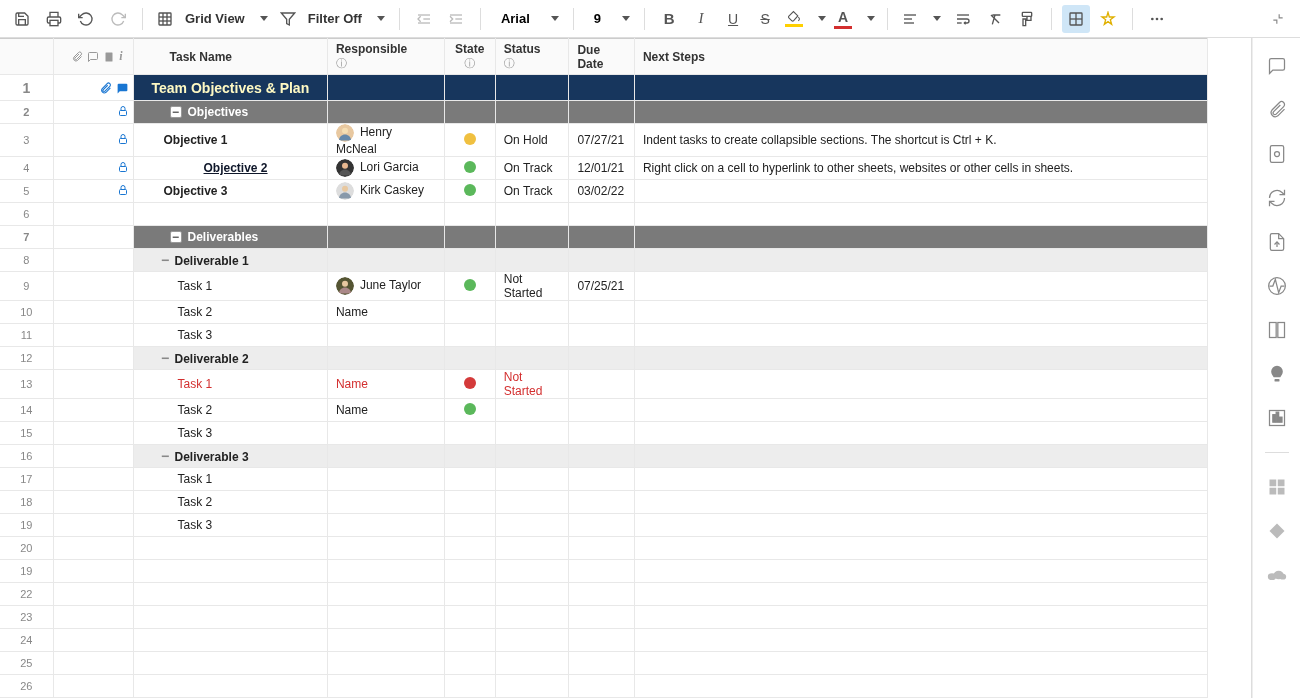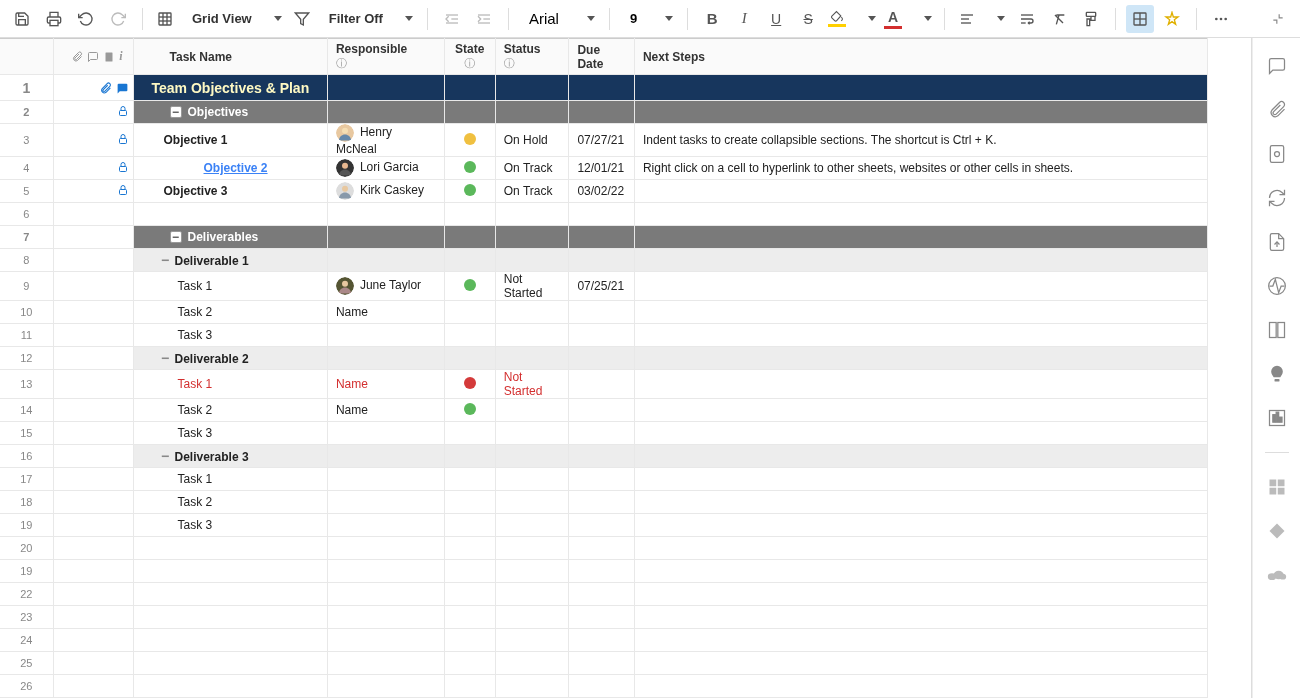--- a/index.html
+++ b/index.html
@@ -2,24 +2,24 @@
 <html><head>
 <meta charset="utf-8">
 <style>
 * { margin: 0; padding: 0; box-sizing: border-box; }
 body { font-family: Arial, sans-serif; font-size: 12px; background: #f5f5f5; overflow: hidden; }
 
 .toolbar { height: 38px; background: #fff; border-bottom: 1px solid #ddd; display: flex; align-items: center; padding: 0 8px; gap: 4px; }
 .toolbar-sep { width: 1px; height: 22px; background: #ddd; margin: 0 6px; }
 .tb-btn { width: 28px; height: 28px; display: flex; align-items: center; justify-content: center; border-radius: 3px; cursor: pointer; color: #555; }
 .tb-btn.active { background: #cfe6f7; }
-.tb-group { display: flex; align-items: center; gap: 19px; padding: 0 4px; cursor: pointer; height: 28px; border-radius: 3px; }
+.tb-group { display: flex; align-items: center; gap: 12px; padding: 0 4px; cursor: pointer; height: 28px; border-radius: 3px; }
 .tb-label { font-weight: bold; font-size: 13px; color: #333; }
 .caret-down { width: 0; height: 0; border-left: 4px solid transparent; border-right: 4px solid transparent; border-top: 5px solid #555; margin-left: 3px; }
-.font-select { font-weight: normal; font-size: 15px; padding: 0 6px; }
+.font-select { font-weight: bold; font-size: 13px; padding: 0 6px; }
 .size-select { font-weight: bold; font-size: 13px; padding: 0 6px; }
 .color-bar-y { width: 18px; height: 3px; background: #ffd000; margin-top: 1px; }
 .color-bar-r { width: 18px; height: 3px; background: #d32f2f; margin-top: 1px; }
 .tb-stack { display: flex; flex-direction: column; align-items: center; }
 
 .main { display: flex; height: calc(100vh - 38px); }
 .sheet-area { flex: 1; background: #fff; overflow: auto; position: relative; border-right: 1px solid #ddd; }
 .right-rail { width: 48px; background: #fff; border-left: 1px solid #eee; display: flex; flex-direction: column; align-items: center; padding-top: 18px; gap: 24px; }
 .rail-icon { width: 20px; height: 20px; color: #888; cursor: pointer; display:flex; align-items:center; justify-content:center; }
 .rail-sep { width: 24px; height: 1px; background: #ddd; }
@@ -43,21 +43,21 @@
 .title-row .rownum, .title-row .iconcols { background: #fff; color: #888; }
 
 .section-row .cell { background: #7a7a7a; color: #fff; font-weight: bold; height: 23px; }
 .section-row .rownum, .section-row .iconcols { background: #fff; color: #888; }
 
 .sub-row .cell { background: #ededed; font-weight: bold; }
 .sub-row .rownum, .sub-row .iconcols { background: #fff; color: #888; font-weight: normal; }
 
 .indent1 { padding-left: 30px !important; font-weight: bold; }
 .indent2 { padding-left: 44px !important; }
-.link { color: #3b82f6; text-decoration: underline; font-weight: bold; padding-left: 40px; }
+.link { color: #0f172a; text-decoration: underline; font-weight: bold; padding-left: 40px; }
 .red-text { color: #d32f2f; }
 
 .dot { display: inline-block; width: 12px; height: 12px; border-radius: 50%; }
 .dot-green { background: #5bb85b; }
 .dot-yellow { background: #f0c040; }
 .dot-red { background: #d43a3a; }
 
 .avatar { width: 18px; height: 18px; border-radius: 50%; display: inline-block; vertical-align: middle; margin-right: 6px; overflow:hidden; }
 .avatar svg { width: 18px; height: 18px; }
 

